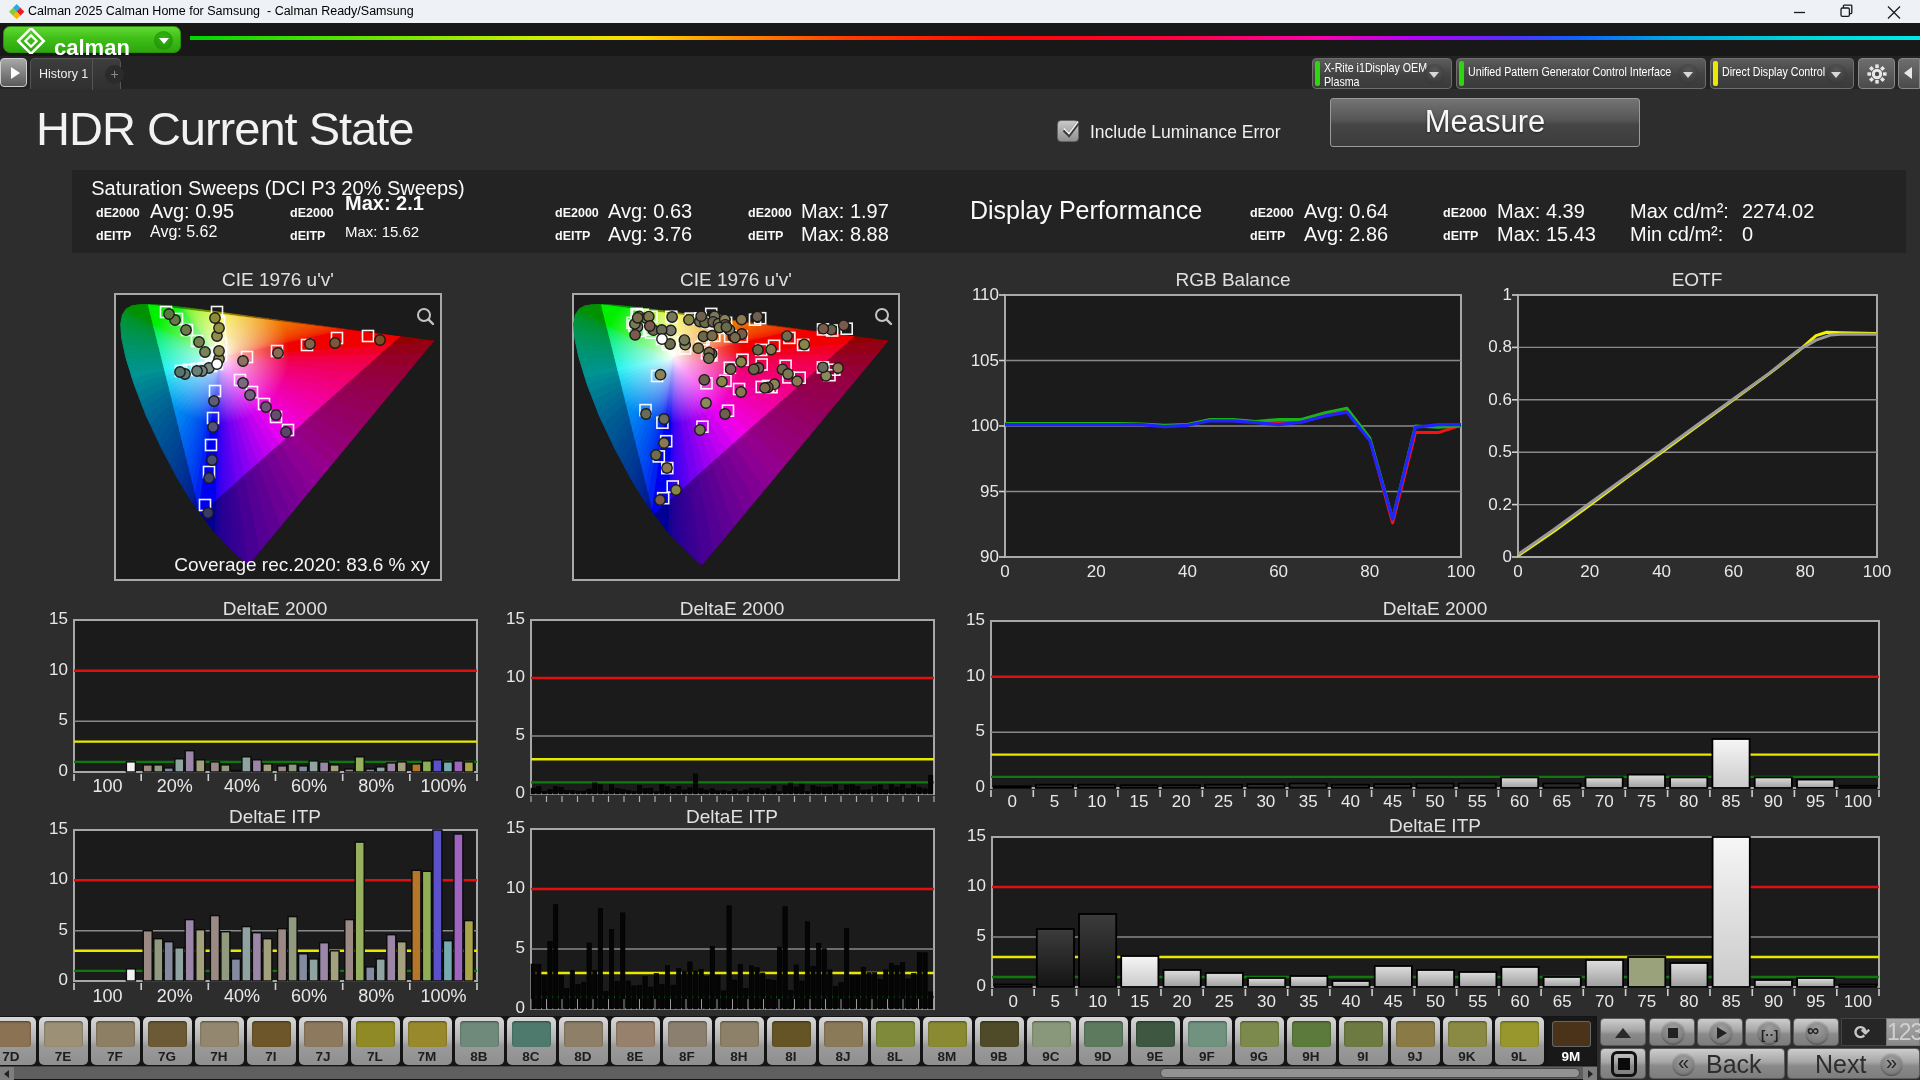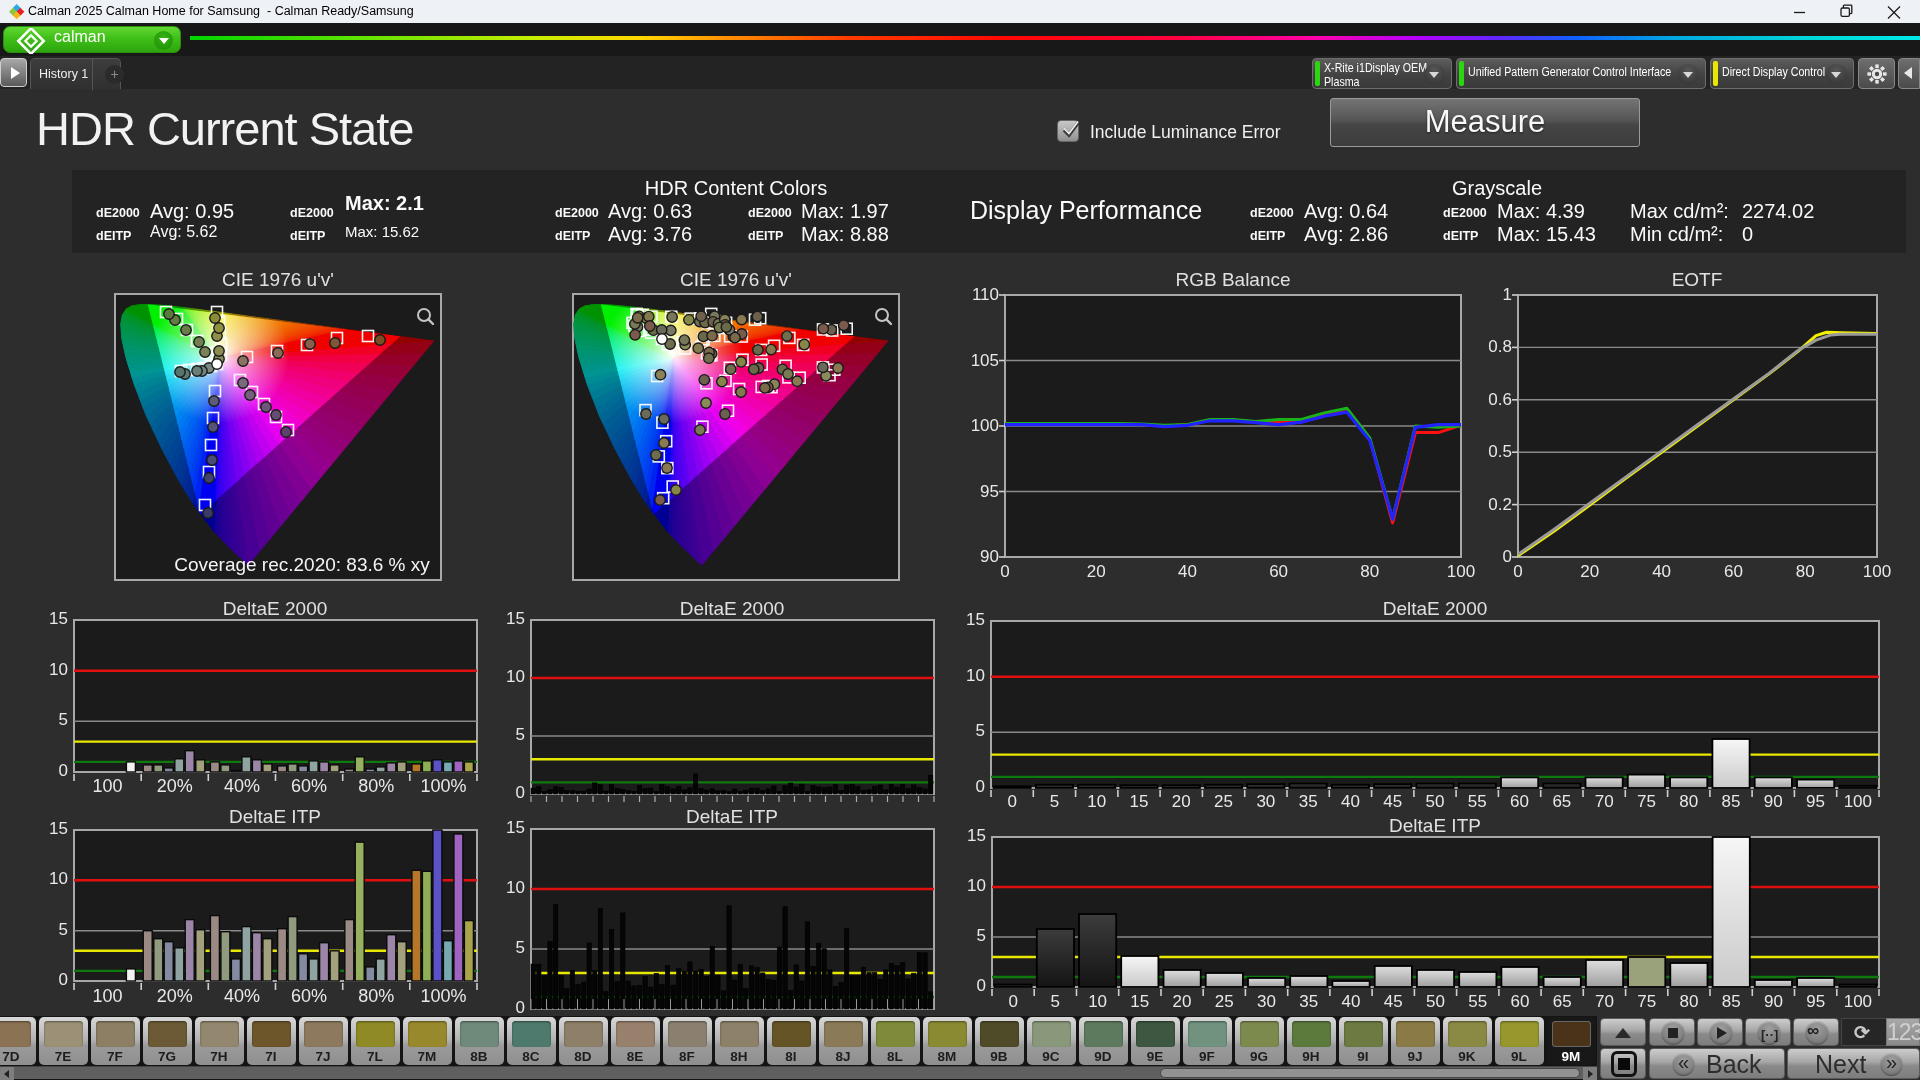--- a/index.html
+++ b/index.html
@@ -8,21 +8,21 @@
 
 
 #titlebar { position:absolute; left:0; top:0; width:1920px; height:23px; background:#eef1f6; }
 #titletext { position:absolute; left:28px; top:4px; font-size:12.5px; color:#000; }
 #winbtns { position:absolute; right:8px; top:3px; width:140px; height:18px; }
 
 
 #logobar { position:absolute; left:0; top:23px; width:1920px; height:33px; background:#181818; }
 #calbtn { position:absolute; left:3px; top:3px; width:178px; height:27px; border-radius:7px;
   background:linear-gradient(180deg,#62d833 0%,#3fbf17 45%,#2da50e 100%); border:1px solid #2a8f0c; }
-#calbtn .word { position:absolute; left:50px; top:1px; font-size:16px; font-weight:normal; color:#fff; letter-spacing:0px; }
+#calbtn .word { position:absolute; left:50px; top:8px; font-size:22px; font-weight:bold; color:#fff; letter-spacing:0px; }
 #caldrop { position:absolute; right:7px; top:4px; width:19px; height:19px; border-radius:50%;
   background:radial-gradient(circle at 50% 35%,#35b313,#1d8d04); }
 #caldrop:after { content:''; position:absolute; left:4.5px; top:7px; border-left:5px solid transparent;
   border-right:5px solid transparent; border-top:6px solid #fff; }
 #rainbow { position:absolute; left:190px; top:13px; width:1730px; height:4px;
   background:linear-gradient(90deg,#00d600 0%,#62e300 10%,#c8ee00 20%,#ffd800 26%,#ff9000 31%,#ff3c00 38%,#ff0800 47%,#ff0040 57%,#ff00a8 65%,#b400ff 71%,#5a2aff 76%,#1060ff 80%,#00aae0 86%,#00d8d8 94%,#00e8e8 100%); }
 
 
 #tabbar { position:absolute; left:0; top:56px; width:1920px; height:33px; background:#232323; }
 #tabplay { position:absolute; left:0px; top:2px; width:27px; height:29px; border-radius:4px;
@@ -176,22 +176,21 @@
 <div id="chk">
   <svg class="abs" style="left:1px;top:-3px" width="24" height="24" viewBox="0 0 24 24">
     <path d="M 5 12 L 10 17 L 19 5" fill="none" stroke="#3a3a3a" stroke-width="3.6"></path>
     <path d="M 5 10.5 L 10 15.5 L 19 3.5" fill="none" stroke="#f0f0f0" stroke-width="1.6"></path>
   </svg>
 </div>
 <div id="chklab">Include Luminance Error</div>
 <div id="measure">Measure</div>
 
 <div id="stats">
-    <div class="st" style="top:7px;font-size:20px;color:#fafafa;left:414px;width:500px;text-align:center;">HDR Content Colors</div>
-    <div class="st" style="top:7px;font-size:20px;color:#fafafa;left:1175px;width:500px;text-align:center;">Grayscale</div>
+    <div class="st" style="top:7px;font-size:20px;color:#fafafa;left:-44px;width:500px;text-align:center;">Saturation Sweeps (DCI P3 20% Sweeps)</div>
     <div class="st" style="top:26px;font-size:25px;color:#fafafa;left:898px;">Display Performance</div>
     <div class="st" style="top:36px;font-size:12.5px;color:#fafafa;left:24px;font-weight:bold;">dE2000</div>
     <div class="st" style="top:30px;font-size:20px;color:#fafafa;left:78px;">Avg: 0.95</div>
     <div class="st" style="top:36px;font-size:12.5px;color:#fafafa;left:218px;font-weight:bold;">dE2000</div>
     <div class="st" style="top:22px;font-size:20px;color:#fafafa;left:273px;font-weight:bold;">Max: 2.1</div>
     <div class="st" style="top:36px;font-size:12.5px;color:#fafafa;left:483px;font-weight:bold;">dE2000</div>
     <div class="st" style="top:30px;font-size:20px;color:#fafafa;left:536px;">Avg: 0.63</div>
     <div class="st" style="top:36px;font-size:12.5px;color:#fafafa;left:676px;font-weight:bold;">dE2000</div>
     <div class="st" style="top:30px;font-size:20px;color:#fafafa;left:729px;">Max: 1.97</div>
     <div class="st" style="top:36px;font-size:12.5px;color:#fafafa;left:1178px;font-weight:bold;">dE2000</div>

